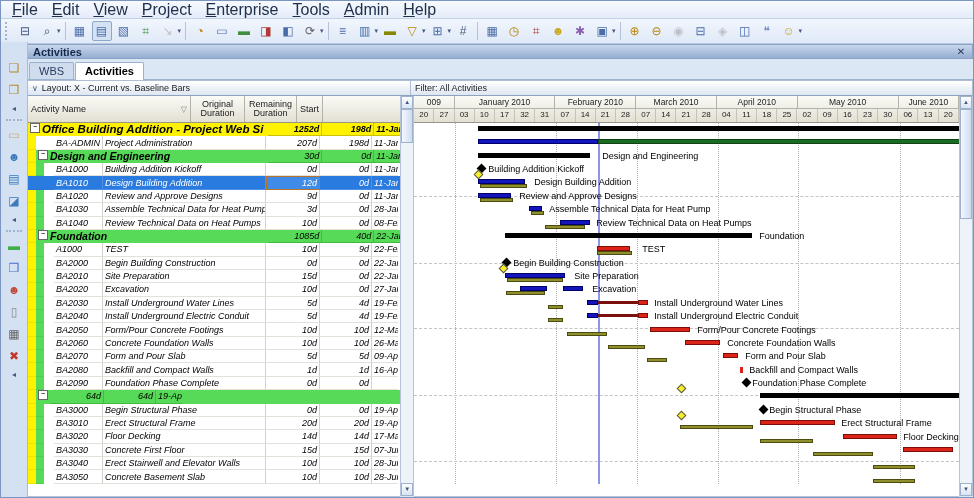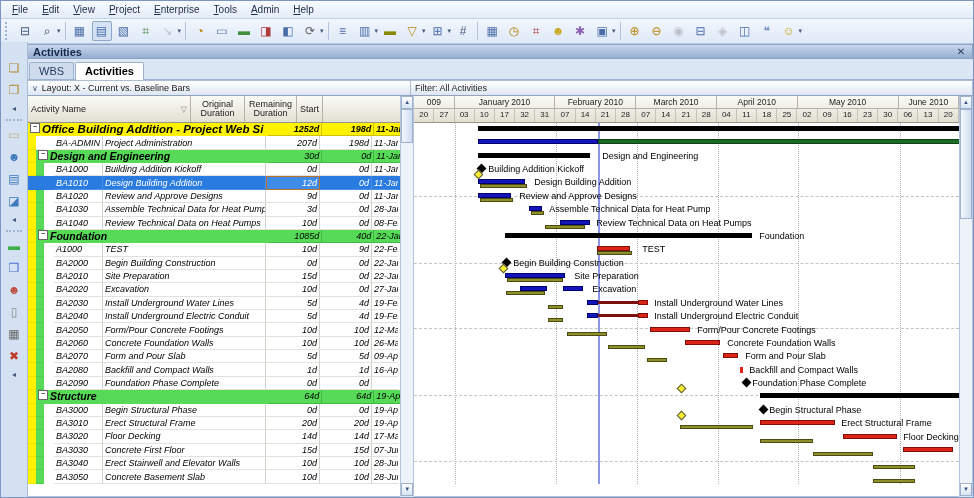--- a/index.html
+++ b/index.html
@@ -2,21 +2,21 @@
 <html><head>
 <meta charset="utf-8">
 <style>
   html,body{margin:0;padding:0;}
   body{font-family:"Liberation Sans",sans-serif;background:#c8d8ee;}
   #win{position:relative;width:974px;height:498px;background:#dce7f6;overflow:hidden;
        border:1px solid #7a96c0;box-sizing:border-box;}
   
   #menubar{height:17px;background:linear-gradient(#f7faff,#e4ecf9);display:flex;align-items:center;
            border-bottom:1px solid #c3d1e8;padding-left:4px;}
-  .menu-item{font-size:10px;color:#20304a;padding:1px 7px;cursor:default;}
+  .menu-item{font-size:16px;color:#20304a;padding:1px 7px;cursor:default;}
   .menu-item u{text-decoration:underline;}
   
   #toolbar{height:24px;background:linear-gradient(#f2f6fd,#dfe9f7);display:flex;align-items:center;
            border-bottom:1px solid #b9c8e0;padding-left:2px;}
   .tb-handle{width:5px;height:18px;margin:0 2px;border-left:2px dotted #9fb4d2;}
   .tb-sep{width:1px;height:18px;background:#b4c3da;margin:0 3px;}
   .tb-btn{width:18px;height:18px;display:flex;align-items:center;justify-content:center;
           font-size:12px;border:1px solid transparent;border-radius:2px;margin:0 1px;cursor:default;}
   .tb-btn.pressed{border:1px solid #8fa8c8;background:#d4e2f4;}
   .tb-btn.disabled{opacity:.38;}
@@ -406,21 +406,20 @@
             <div class="c-id"></div>
             <div class="cell cell-id">BA2090</div>
             <div class="cell cell-name">Foundation Phase Complete</div>
             <div class="cell cell-od">0d</div>
             <div class="cell cell-rd">0d</div>
             <div class="cell cell-st"></div>
           </div>
           <div class="trow row-group">
             <div class="band b-yellow"></div>
             <div class="minusbox">−</div>
-            <div class="gname">Structure</div>
             <div class="cell cell-od">64d</div>
             <div class="cell cell-rd">64d</div>
             <div class="cell cell-st">19-Apr-10</div>
           </div>
           <div class="trow">
             <div class="band b-yellow"></div>
             <div class="band b-green"></div>
             <div class="c-id"></div>
             <div class="cell cell-id">BA3000</div>
             <div class="cell cell-name">Begin Structural Phase</div>

